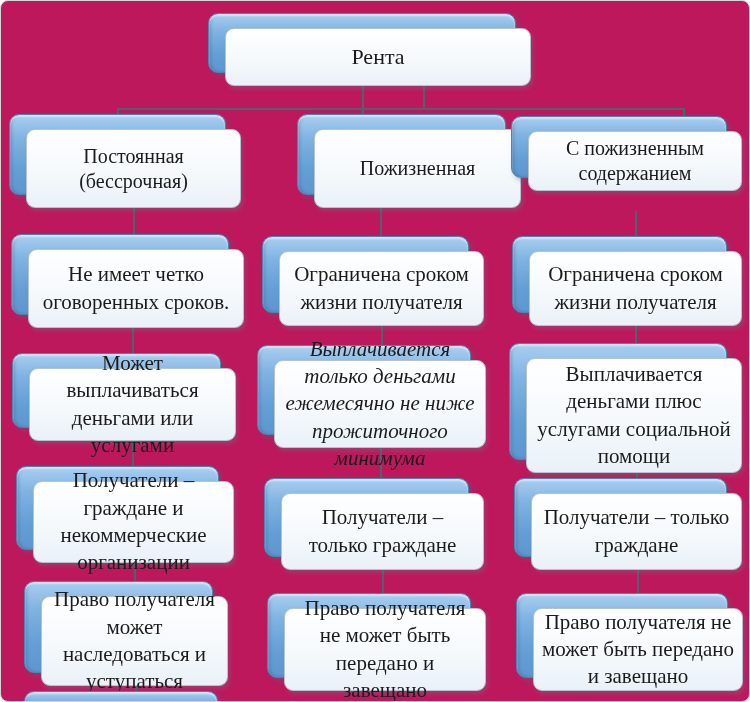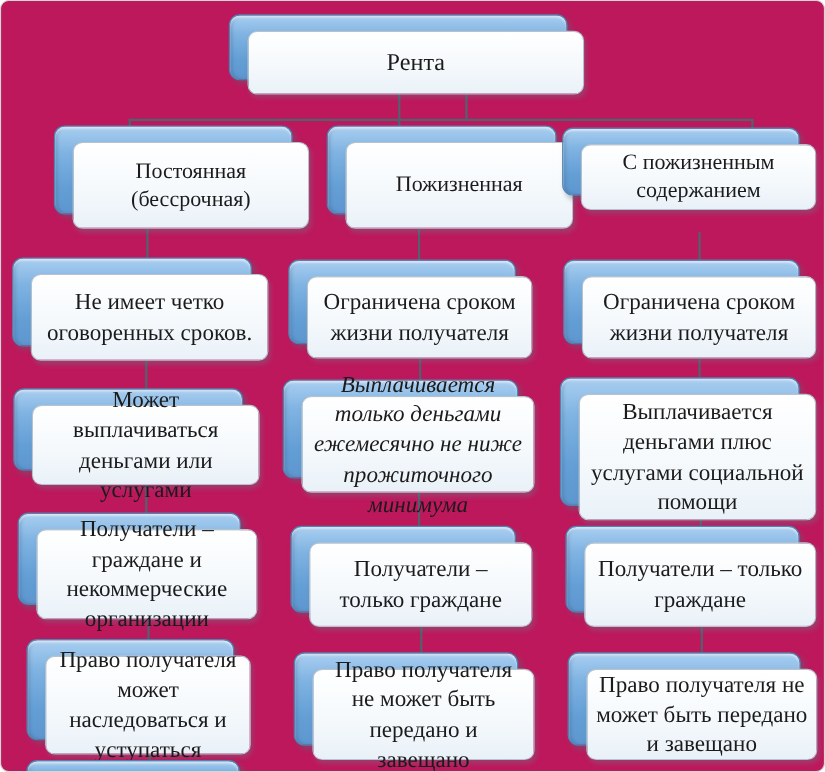--- a/index.html
+++ b/index.html
@@ -68,21 +68,21 @@
   <div class="conn v" style="left:635px;top:443px;height:35px;"></div>
   <div class="conn v" style="left:636px;top:569px;height:24px;"></div>
 
   <div class="node" style="left:207px;top:12px;width:323px;height:73px;">
     <div class="back"></div>
     <div class="front">
       <span class="root-label">Рента</span>
     </div>
   </div>
 
-  <div class="node" style="left:8px;top:113px;width:232px;height:94px;margin-left:40px;">
+  <div class="node" style="left:8px;top:113px;width:232px;height:94px;">
     <div class="back"></div>
     <div class="front">
       <span class="head-label">Постоянная (бессрочная)</span>
     </div>
   </div>
 
   <div class="node" style="left:259px;top:113px;width:224px;height:94px;margin-left:37px;">
     <div class="back"></div>
     <div class="front">
       <span class="head-label">Пожизненная</span>

